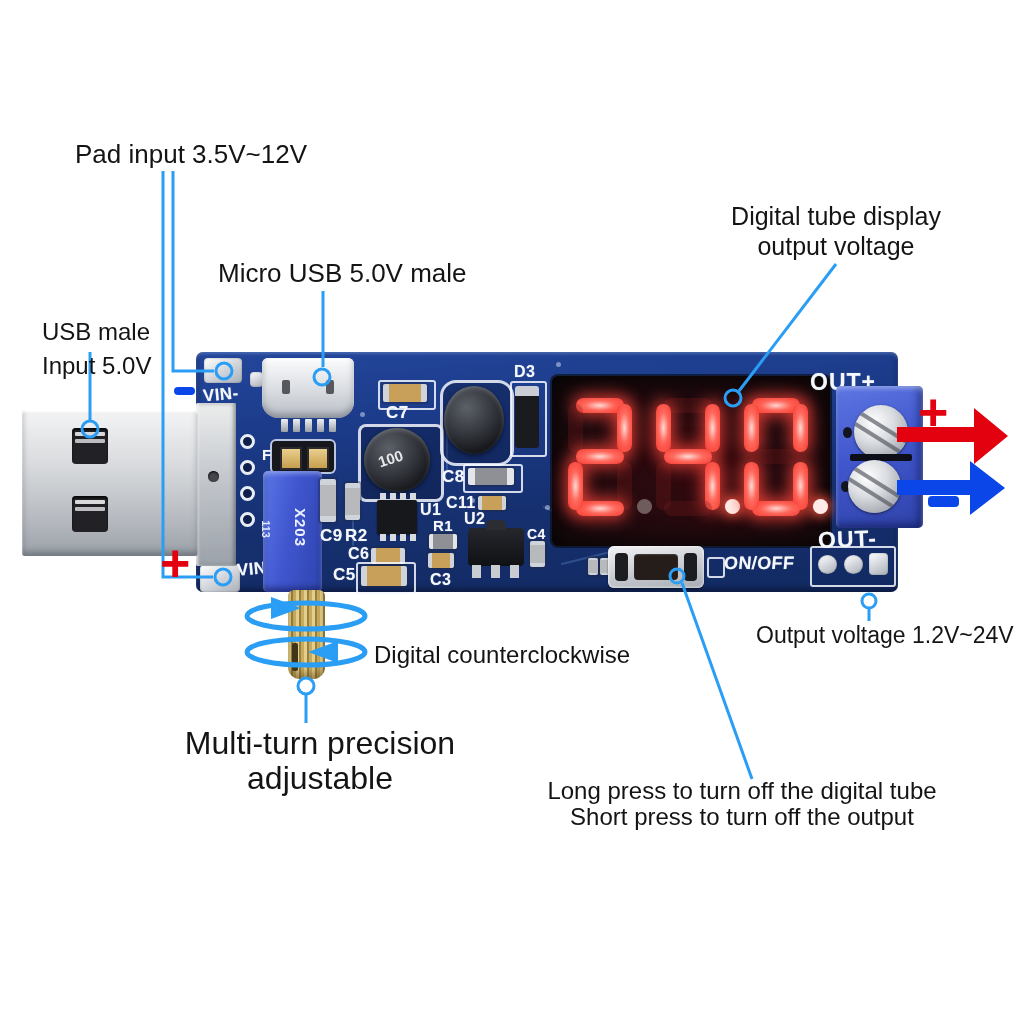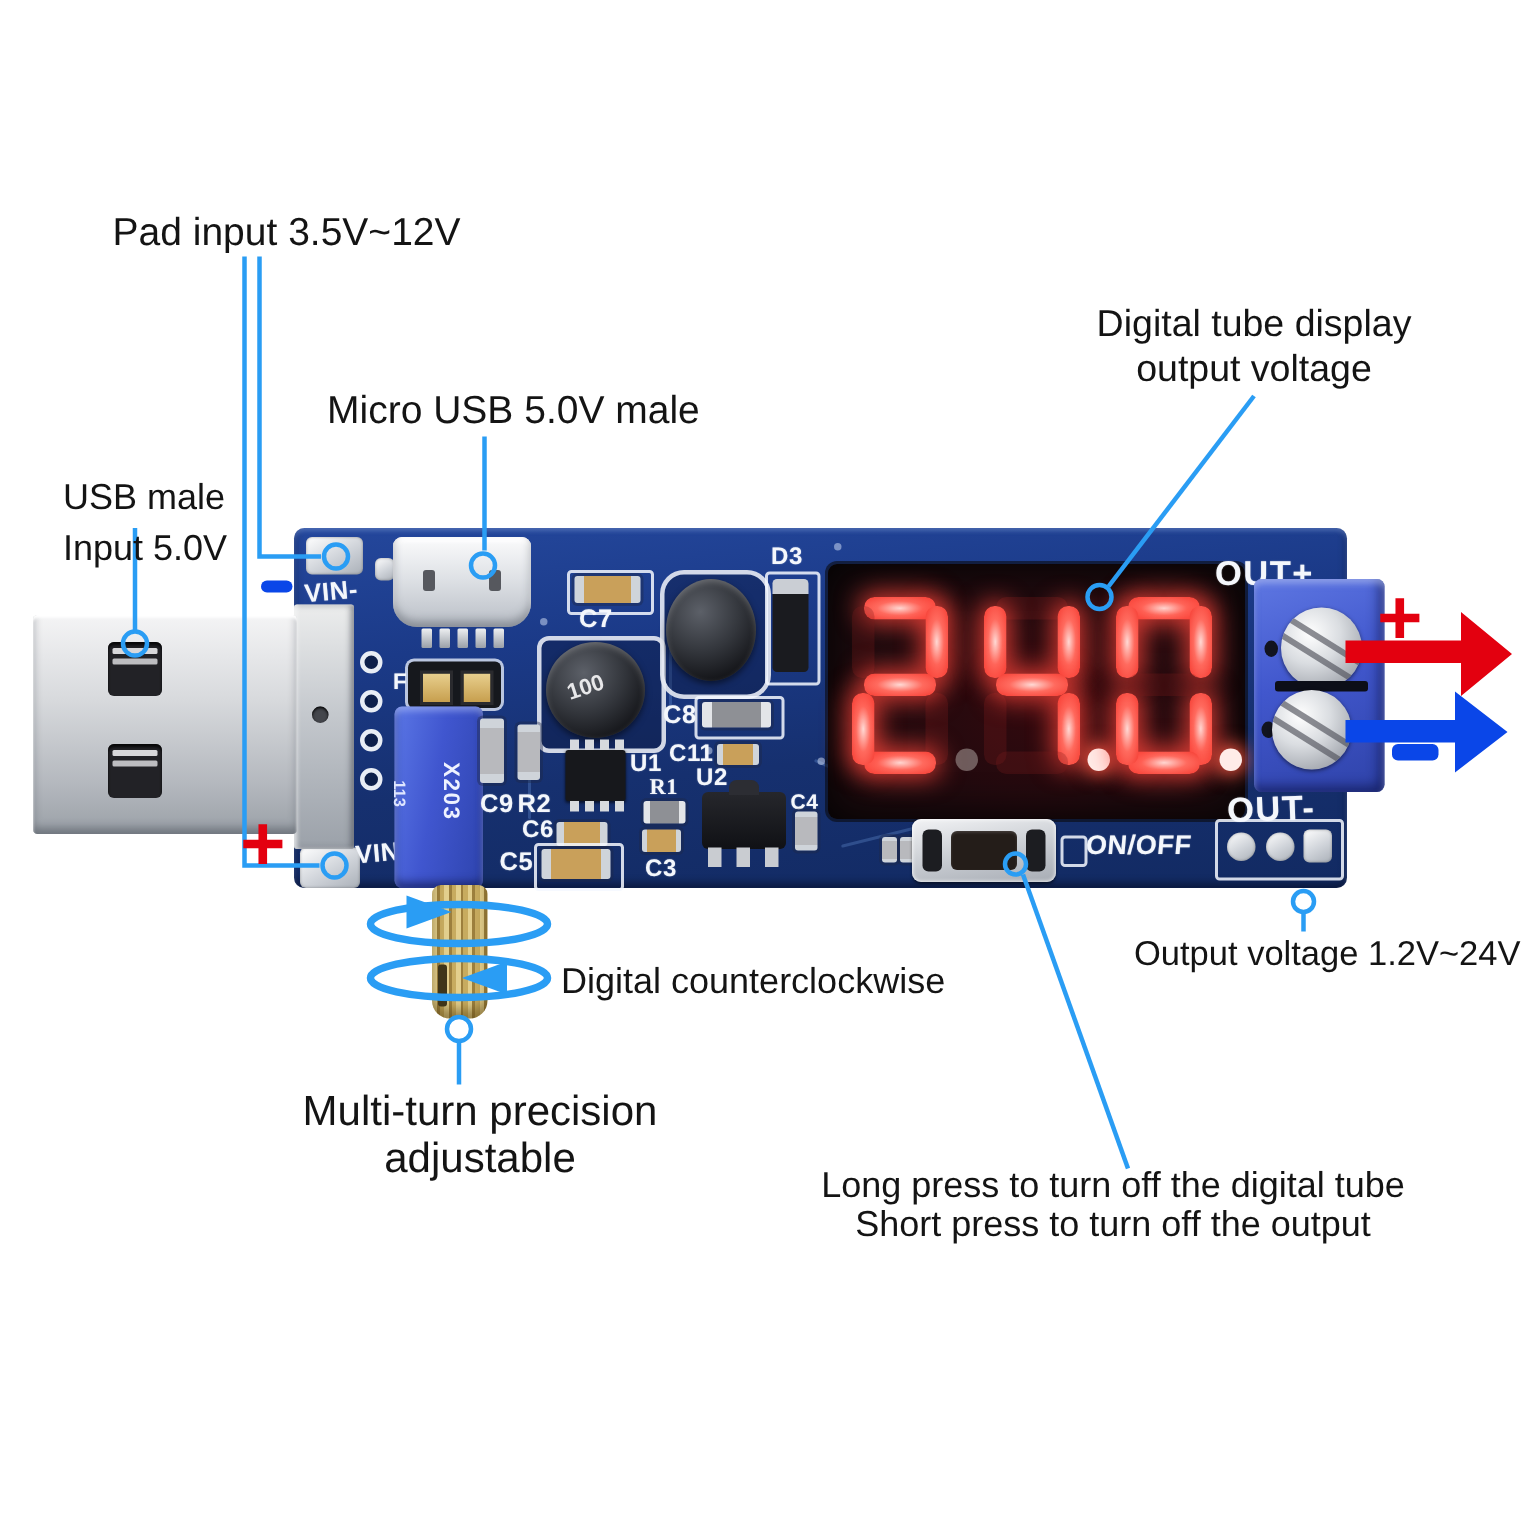--- a/index.html
+++ b/index.html
@@ -205,21 +205,21 @@
     <div class="pin" style="left:13px;top:-7px;"></div>
     <div class="pin" style="left:23px;top:-7px;"></div>
     <div class="pin" style="left:33px;top:-7px;"></div>
     <div class="pin" style="left:3px;bottom:-7px;"></div>
     <div class="pin" style="left:13px;bottom:-7px;"></div>
     <div class="pin" style="left:23px;bottom:-7px;"></div>
     <div class="pin" style="left:33px;bottom:-7px;"></div>
   </div>
   <div class="silk" style="left:420px;top:502px;font-size:16px;">U1</div>
 
-  <div class="silk" style="left:433px;top:518px;font-size:15px;font-family:Liberation Serif, serif;">R1</div>
+  <div class="silk" style="left:433px;top:518px;font-size:15px;">R1</div>
   <div class="cap gray" style="left:429px;top:534px;width:28px;height:15px;"></div>
   <div class="cap tan" style="left:428px;top:553px;width:26px;height:15px;"></div>
   <div class="silk" style="left:430px;top:572px;font-size:16px;">C3</div>
 
   <div class="cap tanv" style="left:320px;top:479px;width:16px;height:43px;"></div>
   <div class="cap tanv" style="left:345px;top:483px;width:15px;height:37px;"></div>
   <div class="silk" style="left:320px;top:527px;font-size:17px;">C9</div>
   <div class="silk" style="left:345px;top:527px;font-size:17px;">R2</div>
 
   <div class="silk" style="left:348px;top:546px;font-size:16px;">C6</div>
@@ -343,21 +343,21 @@
   <div class="ann" style="left:218px;top:258px;font-size:26px;">Micro USB 5.0V male</div>
   <div class="ann" style="left:42px;top:301px;font-size:24px;line-height:1.4;margin-top:14px;">
     <div>USB male</div>
     <div>Input 5.0V</div>
   </div>
   <div class="ann center" style="left:712px;top:201px;width:248px;font-size:25px;">
     <div>Digital tube display</div>
     <div>output voltage</div>
   </div>
   <div class="ann" style="left:374px;top:641px;font-size:24px;">Digital counterclockwise</div>
-  <div class="ann center" style="left:150px;top:726px;width:340px;font-size:28px;line-height:1.1;">
+  <div class="ann center" style="left:150px;top:726px;width:340px;font-size:32px;line-height:1.1;">
     <div>Multi-turn precision adjustable</div>
   </div>
   <div class="ann" style="left:756px;top:622px;font-size:23px;">Output voltage 1.2V~24V</div>
   <div class="ann center" style="left:532px;top:778px;width:420px;font-size:24px;line-height:1.1;">
     <div>Long press to turn off the digital tube</div>
     <div>Short press to turn off the output</div>
   </div>
 
   <div class="plus-sym" style="left:160px;top:537px;color:#e3000f;">+</div>
   <div class="minus-bar" style="left:174px;top:387px;width:21px;height:8px;background:#0a46e8;"></div>

